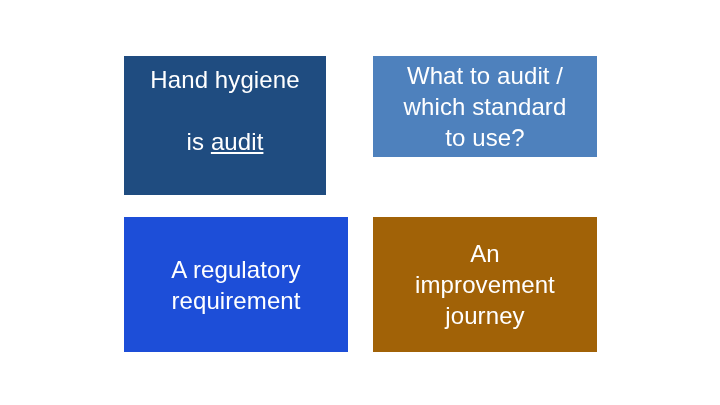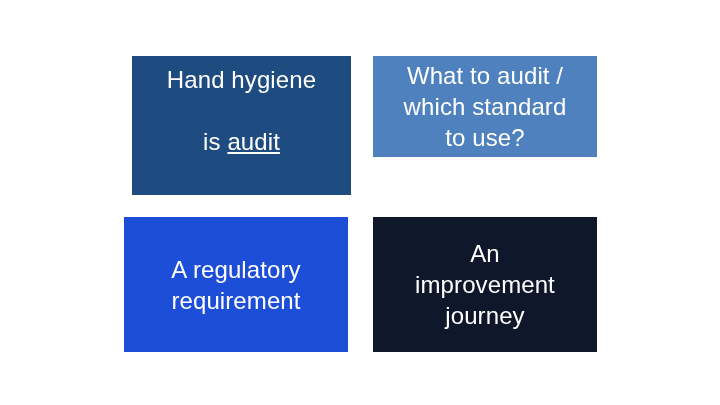--- a/index.html
+++ b/index.html
@@ -40,23 +40,23 @@
     width: 100%;
     white-space: pre-line;
   }
   .box-text u {
     text-decoration: underline;
     text-decoration-thickness: 2px;
     text-underline-offset: 2px;
   }
   
   #box-top-left {
-    left: 132px;
+    left: 124px;
     top: 56px;
-    width: 219px;
+    width: 202px;
     height: 139px;
   }
   #box-top-right {
     left: 373px;
     top: 56px;
     width: 224px;
     height: 101px;
   }
   #box-bottom-left {
     left: 124px;
@@ -88,19 +88,19 @@
     <span class="box-text">What to audit /
 which standard
 to use?</span>
   </div>
 
   <div class="box" id="box-bottom-left" style="background-color: #1d4ed8;">
     <span class="box-text">A regulatory
 requirement</span>
   </div>
 
-  <div class="box" id="box-bottom-right" style="background-color: #0f172a;">
+  <div class="box" id="box-bottom-right" style="background-color: #a16207;">
     <span class="box-text">An
 improvement
 journey</span>
   </div>
 
 </div>
 
 </body></html>

